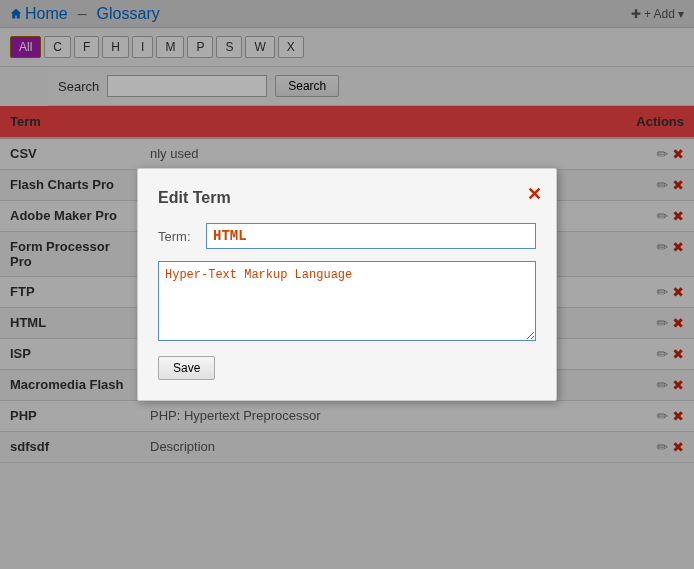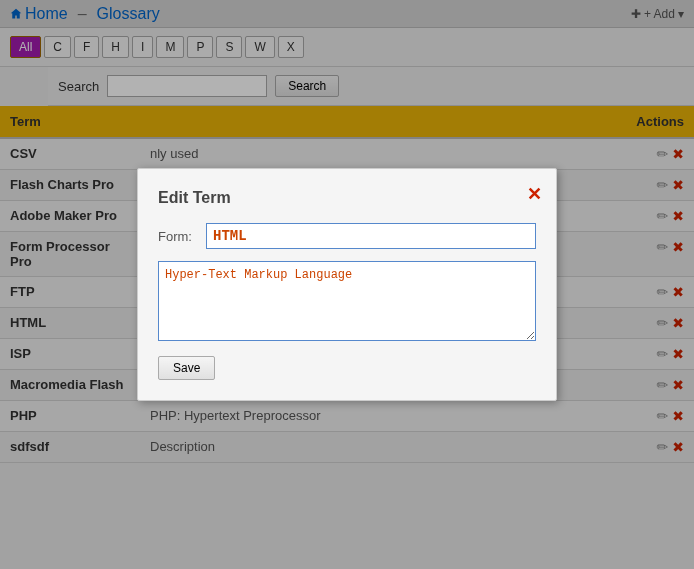--- a/index.html
+++ b/index.html
@@ -108,21 +108,21 @@
     
     .main-content {
       background: #ebebeb;
       padding: 0;
     }
     .glossary-table {
       width: 100%;
       border-collapse: collapse;
     }
     .glossary-table thead tr {
-      background: #eab308;
+      background: #ef4444;
       border-bottom: 2px solid #bbb;
     }
     .glossary-table thead th {
       padding: 8px 10px;
       text-align: left;
       font-size: 13px;
       font-weight: bold;
       color: #333;
     }
     .glossary-table thead th:last-child {
@@ -422,21 +422,21 @@
         </tr>
       </tbody>
   </table>
 </div>
 
 <div class="modal-overlay">
   <div class="modal">
     <div class="modal-title">Edit Term</div>
     <button class="modal-close">✕</button>
     <div class="modal-field-row">
-      <span class="field-label">Form:</span>
+      <span class="field-label">Term:</span>
       <input class="term-input" type="text" id="term-input" value="HTML" style="">
     </div>
     <div class="modal-field">
       <textarea class="def-textarea" id="def-textarea" style="">Hyper-Text Markup Language</textarea>
     </div>
     <div class="modal-actions">
       <button class="btn-save">Save</button>
     </div>
   </div>
 </div>

